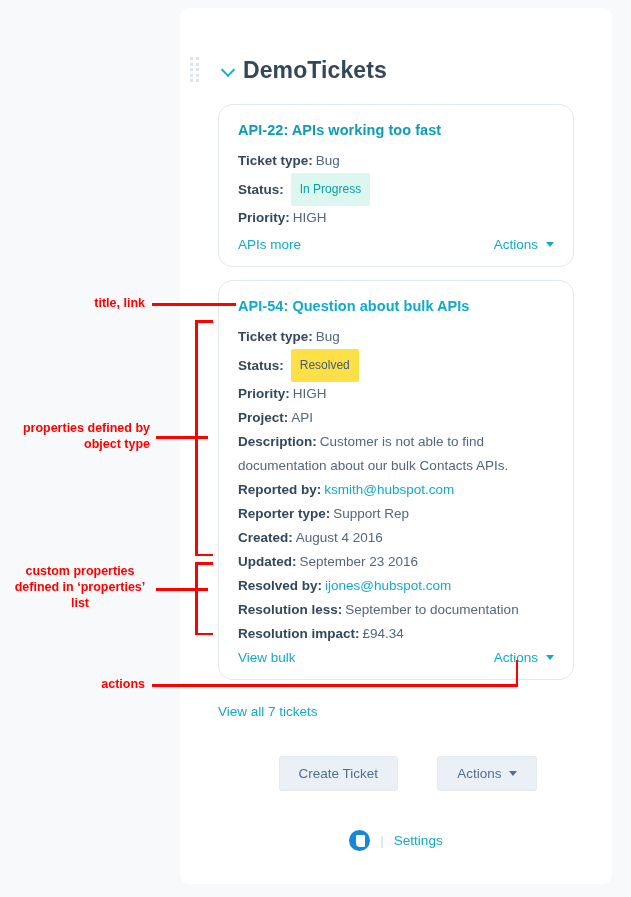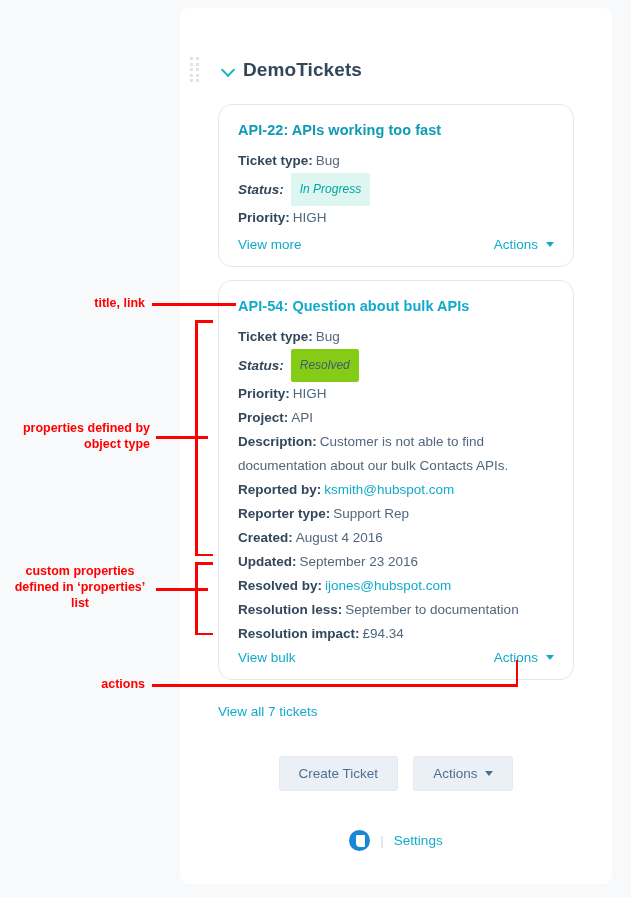--- a/index.html
+++ b/index.html
@@ -40,21 +40,21 @@
     position: relative; flex: none;
   }
   .chevron-down::after {
     content: ""; position: absolute; left: 1px; top: 1px;
     width: 8px; height: 8px;
     border-right: 2.4px solid #12b5c4;
     border-bottom: 2.4px solid #12b5c4;
     transform: rotate(45deg);
   }
   .app-title {
-    font-size: 19px; font-weight: bold;
+    font-size: 23px; font-weight: bold;
     color: #33475b; letter-spacing: .1px;
   }
 
   
   .card {
     position: absolute; left: 38px;
     width: 356px;
     background: #ffffff;
     border: 1px solid #e1e8ee;
     border-radius: 14px;
@@ -72,32 +72,32 @@
 
   .prop-row {
     font-size: 13.5px; color: #33475b;
     line-height: 24px;
     display: block;
   }
   .prop-label { font-weight: bold; color: #33475b; }
   .prop-value { color: #4a6versions; }
   .prop-value { color: #51677d; margin-left: 3px; }
   .prop-value.link { color: #12aacb; }
-  .prop-row.badge-row { line-height: 26px; font-style: italic; }
+  .prop-row.badge-row { line-height: 26px; }
 
   .badge {
     display: inline-block;
     font-size: 12px;
     padding: 3px 9px 4px 9px;
     border-radius: 2px;
     margin-left: 7px;
     vertical-align: 1px;
   }
   .badge.inprogress { background: #ddf6ef; color: #00a4a6; }
-  .badge.resolved   { background: #84cc16; color: #425b76; }
+  .badge.resolved   { background: #fde047; color: #425b76; }
 
   .card-footer {
     position: absolute; left: 0; bottom: 0;
     width: 100%; height: 44px;
     padding: 0 19px;
     display: flex; align-items: center; justify-content: space-between;
   }
   .link-action {
     font-size: 13.5px; color: #12aacb; cursor: pointer;
   }
@@ -127,20 +127,21 @@
   .btn {
     background: #eaf0f6;
     border: 1px solid #e3eaf1;
     border-radius: 3px;
     color: #506e91;
     font-size: 13.5px;
     padding: 9px 19px;
     display: flex; align-items: center;
     cursor: pointer;
     font-family: "Liberation Sans", sans-serif;
+    margin-left: 24px;
   }
   .btn .caret-dark {
     width: 0; height: 0; margin-left: 8px;
     border-left: 4.5px solid transparent;
     border-right: 4.5px solid transparent;
     border-top: 5px solid #506e91;
   }
 
   
   .powered {
@@ -214,21 +215,21 @@
         <div class="prop-row badge-row">
           <span class="prop-label">Status:</span><span class="badge inprogress">In Progress</span>
         </div>
 
         <div class="prop-row">
           <span class="prop-label">Priority:</span><span class="prop-value">HIGH</span>
         </div>
       </div>
 
       <div class="card-footer">
-        <span class="link-action">View more</span>
+        <span class="link-action">APIs more</span>
         <span class="actions-link">
           <span>Actions</span>
           <span class="caret"></span>
         </span>
       </div>
     </div>
 
     <div class="card" id="card-2">
       <div class="card-inner">
         <div class="ticket-title">API-54: Question about bulk APIs</div>

